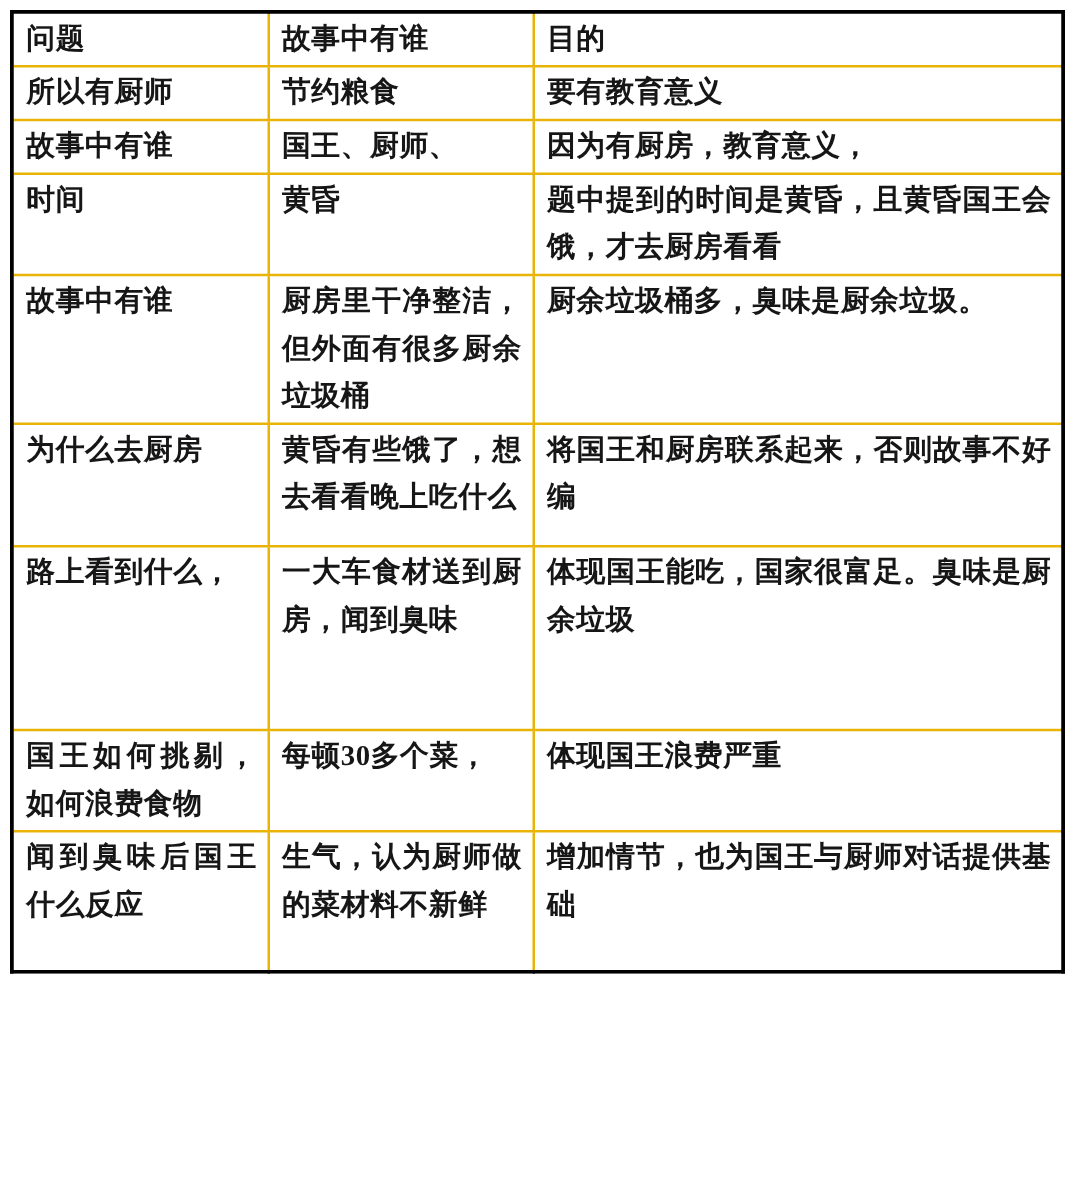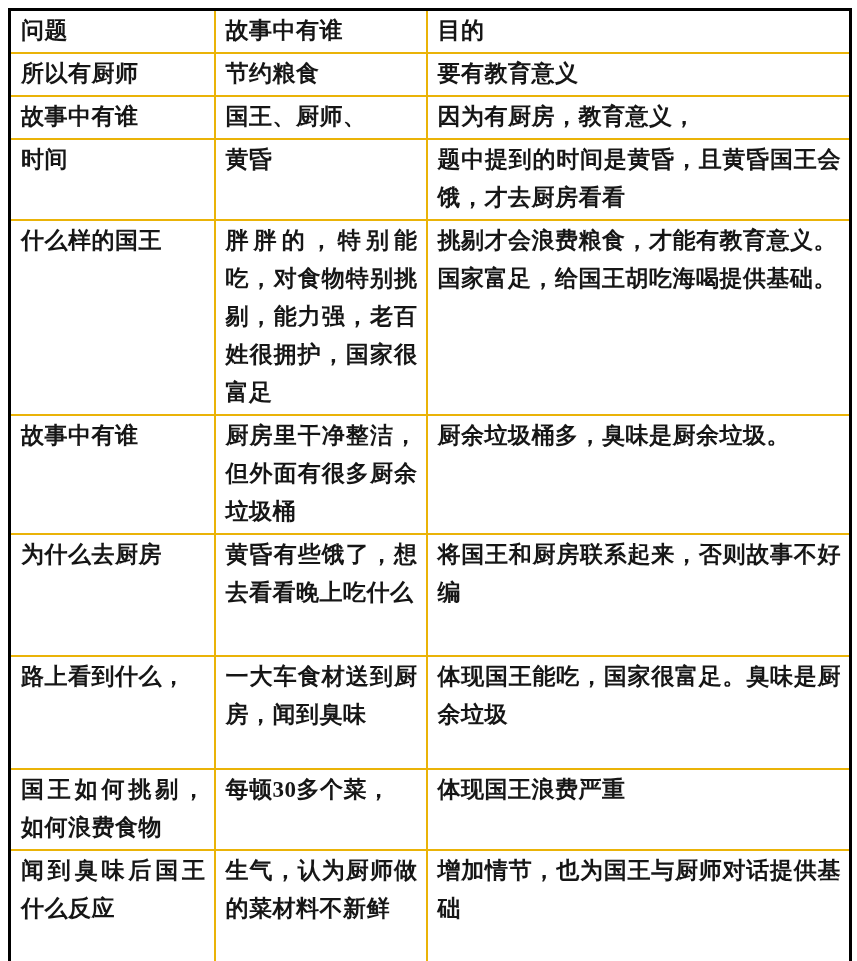--- a/index.html
+++ b/index.html
@@ -34,22 +34,22 @@
     overflow: hidden;
     box-sizing: border-box;
   }
   tr.rh  td { height: 34px;  }
   tr.r1  td { height: 40px;  }
   tr.r2  td { height: 35px;  }
   tr.r3  td { height: 80px;  }
   tr.r4  td { height: 190px; }
   tr.r5  td { height: 37px;  }
   tr.r6  td { height: 113px; }
-  tr.r7  td { height: 122px; margin-top: 42px; }
-  tr.r8  td { height: 113px; }
+  tr.r7  td { height: 98px; margin-top: 42px; }
+  tr.r8  td { height: 147px; }
   tr.r9  td { height: 75px;  }
   tr.r10 td { height: 112px; }
 </style>
 </head>
 <body>
 
 <table class="doc-table">
   <colgroup>
     <col class="c1">
       <col class="c2">
@@ -69,26 +69,20 @@
     <tr class="r2">
       <td>故事中有谁</td>
       <td>国王、厨师、</td>
       <td>因为有厨房，教育意义，</td>
     </tr>
     <tr class="r3">
       <td>时间</td>
       <td>黄昏</td>
       <td>题中提到的时间是黄昏，且黄昏国王会饿，才去厨房看看</td>
     </tr>
-    <tr class="r4">
-      <td>什么样的国王</td>
-      <td>胖胖的，特别能吃，对食物特别挑剔，能力强，老百姓很拥护，国家很富足</td>
-      <td>挑剔才会浪费粮食，才能有教育意义。
-国家富足，给国王胡吃海喝提供基础。</td>
-    </tr>
     <tr class="r6">
       <td>故事中有谁</td>
       <td>厨房里干净整洁，但外面有很多厨余垃圾桶</td>
       <td>厨余垃圾桶多，臭味是厨余垃圾。</td>
     </tr>
     <tr class="r7">
       <td>为什么去厨房</td>
       <td>黄昏有些饿了，想去看看晚上吃什么</td>
       <td>将国王和厨房联系起来，否则故事不好编</td>
     </tr>

